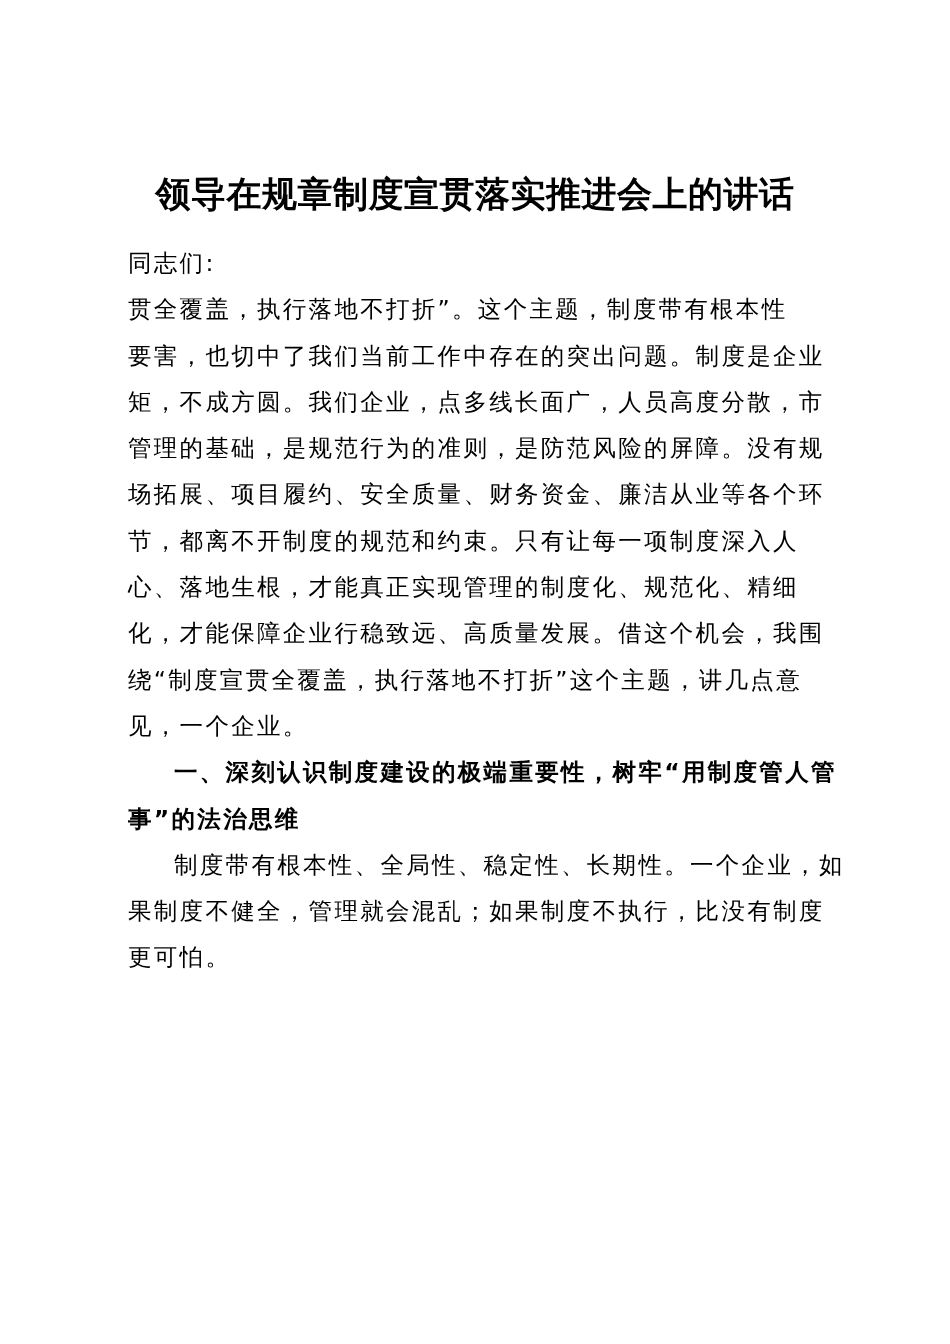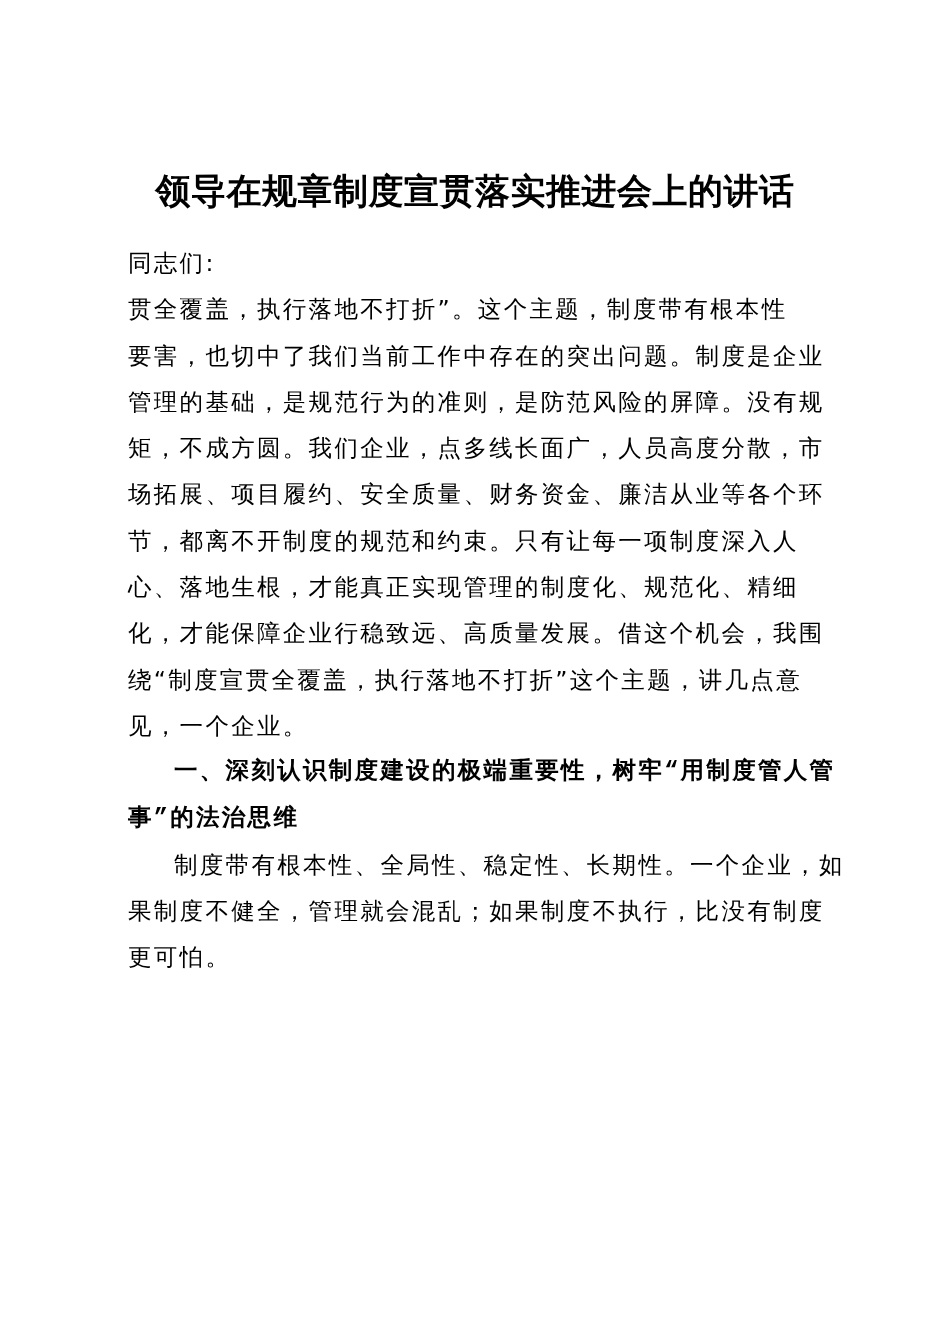--- a/index.html
+++ b/index.html
@@ -27,59 +27,57 @@
     position: absolute;
     left: 0;
     top: 168px;
     width: 950px;
     text-align: center;
     font-size: 35px;
     font-weight: bold;
     line-height: 52px;
     letter-spacing: 0.5px;
     white-space: nowrap;
-    font-family: Liberation Mono, monospace;
   }
   .body-text {
     position: absolute;
     left: 128px;
     top: 240px;
     width: 700px;
   }
   .line {
     height: 46.3px;
     line-height: 46.3px;
     font-size: 23.5px;
     white-space: nowrap;
     letter-spacing: 2.3px;
   }
   .line.indent {
     padding-left: 46px;
   }
   .line.heading {
     font-weight: bold;
-    font-family: Liberation Mono, monospace;
   }
 </style>
 </head>
 <body>
 
 <div class="page">
 
   <div class="title">领导在规章制度宣贯落实推进会上的讲话</div>
 
   <div class="body-text">
 
     <div class="line">同志们:</div>
 
     <div>
       <div class="line">贯全覆盖，执行落地不打折”。这个主题，制度带有根本性</div>
       <div class="line">要害，也切中了我们当前工作中存在的突出问题。制度是企业</div>
+      <div class="line">矩，不成方圆。我们企业，点多线长面广，人员高度分散，市</div>
       <div class="line">管理的基础，是规范行为的准则，是防范风险的屏障。没有规</div>
-      <div class="line">矩，不成方圆。我们企业，点多线长面广，人员高度分散，市</div>
       <div class="line">场拓展、项目履约、安全质量、财务资金、廉洁从业等各个环</div>
       <div class="line">节，都离不开制度的规范和约束。只有让每一项制度深入人</div>
       <div class="line">心、落地生根，才能真正实现管理的制度化、规范化、精细</div>
       <div class="line">化，才能保障企业行稳致远、高质量发展。借这个机会，我围</div>
       <div class="line">绕“制度宣贯全覆盖，执行落地不打折”这个主题，讲几点意</div>
       <div class="line">见，一个企业。</div>
     </div>
 
     <div>
       <div class="line indent heading">一、深刻认识制度建设的极端重要性，树牢“用制度管人管</div>

